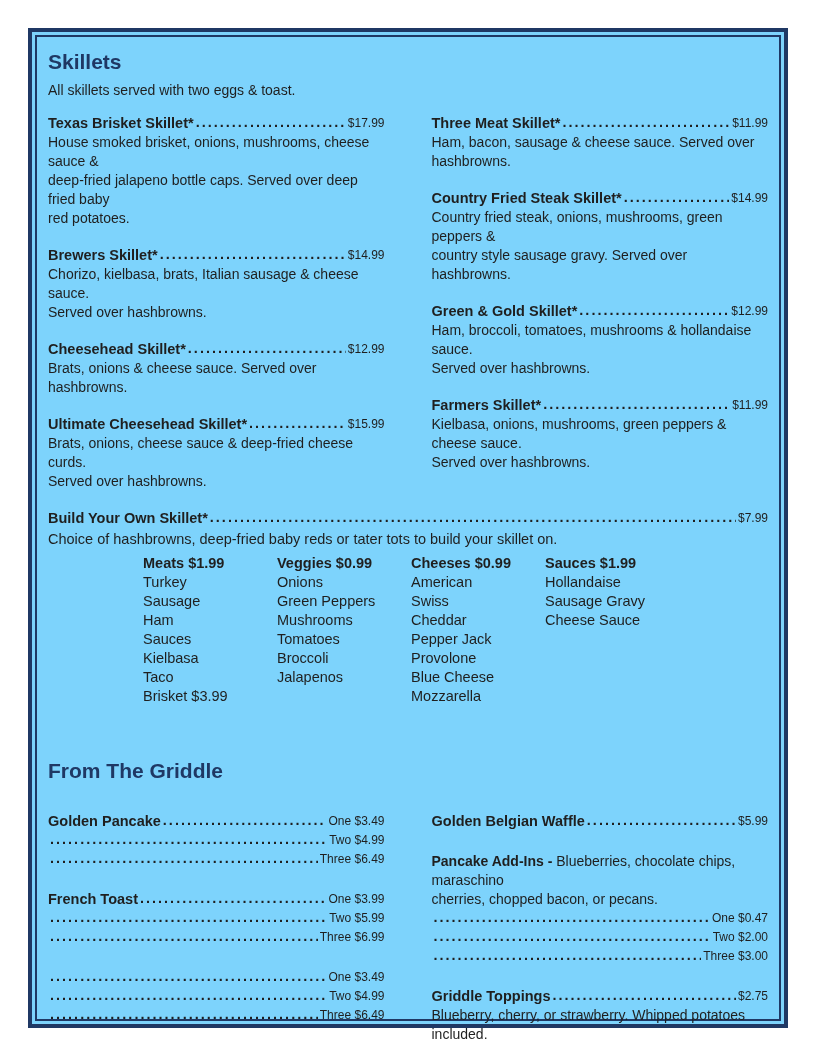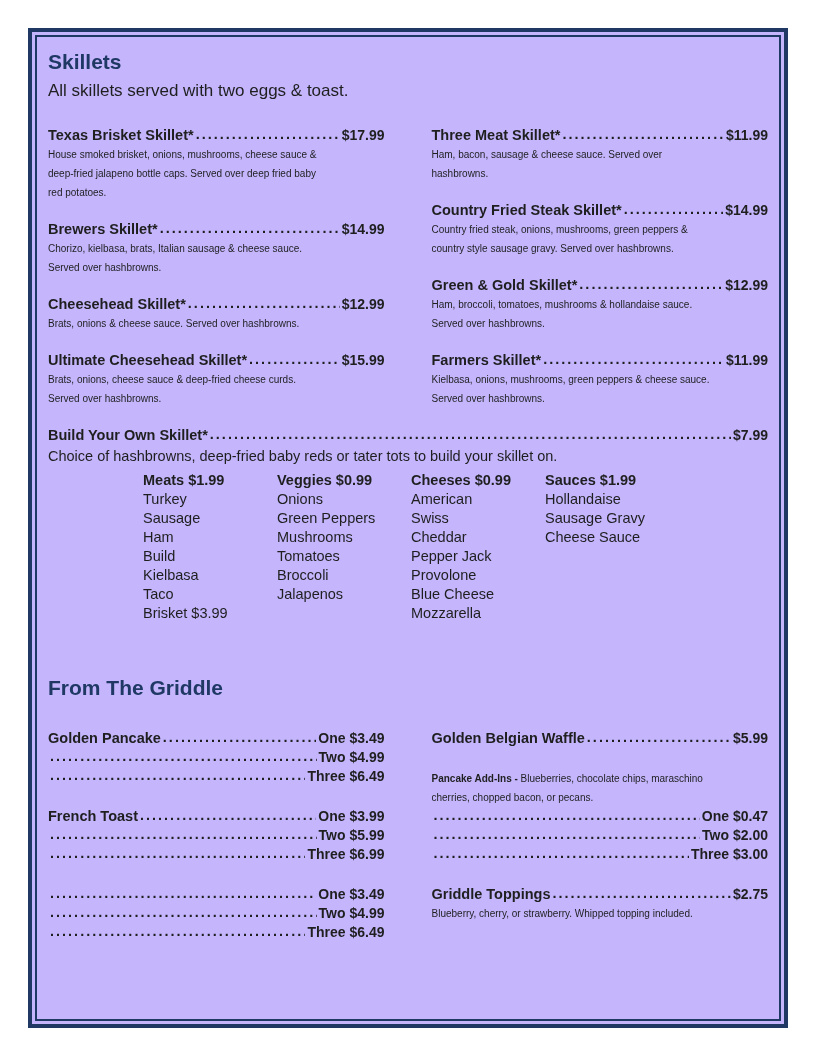--- a/index.html
+++ b/index.html
@@ -9,48 +9,48 @@
     font-family: "Liberation Sans", sans-serif;
     color: #1f1f1f;
     position: relative;
     overflow: hidden;
   }
   .frame {
     position: absolute; left: 28px; top: 28px;
     width: 760px; height: 1000px;
     border: 4px solid #1F3864;
     padding: 3px;
-    background: #c4b5fd;
+    background: #7dd3fc;
   }
   .frame-inner {
     width: 100%; height: 100%;
     border: 2px solid #1F3864;
     padding: 12px 11px 8px 11px;
     display: flex; flex-direction: column;
   }
   .section-title {
     font-size: 21px; font-weight: 700; color: #1F3864;
     line-height: 26px; margin-bottom: 6px;
   }
-  .subtitle { font-size: 17px; line-height: 19px; margin-bottom: 26px; }
+  .subtitle { font-size: 14px; line-height: 19px; margin-bottom: 14px; }
   .two-col { display: flex; gap: 47px; }
   .col { flex: 1 1 0; min-width: 0; }
   .menu-item { margin-bottom: 18px; }
   .g-item { margin-bottom: 21px; }
   .line { display: flex; align-items: flex-start; }
   .item-name { font-weight: 700; font-size: 14.5px; line-height: 19px; white-space: nowrap; }
-  .item-price { font-weight: 700; font-size: 14px; line-height: 19px; white-space: nowrap; }
+  .item-price { font-weight: 400; font-size: 12px; line-height: 19px; white-space: nowrap; }
   .leader {
     flex: 1 1 auto; min-width: 0; overflow: hidden; white-space: nowrap;
     font-weight: 700; font-size: 14.5px; letter-spacing: 2px; margin: 0 2px;
   }
   .leader::after {
     content: "....................................................................................................................................................................................";
   }
-  .item-desc { font-size: 10px; line-height: 19px; white-space: pre-line; }
+  .item-desc { font-size: 14px; line-height: 19px; white-space: pre-line; }
   .bold { font-weight: 700; }
   .byo { margin-bottom: 14px; }
   .byo-desc { font-size: 14.5px; line-height: 19px; margin: 2px 0 5px 0; }
   .byo-table { display: flex; margin-left: 95px; }
   .byo-column { width: 134px; }
   .byo-header { font-weight: 700; font-size: 14.5px; line-height: 19px; }
   .byo-list { list-style: none; }
   .byo-list li { font-size: 14.5px; line-height: 19px; }
   .griddle-title { margin-top: 38px; margin-bottom: 28px; }
 </style>
@@ -161,21 +161,21 @@
         </div>
         <div class="byo-desc">Choice of hashbrowns, deep-fried baby reds or tater tots to build your skillet on.</div>
 
         <div class="byo-table">
           <div class="byo-column">
             <div class="byo-header">Meats $1.99</div>
             <ul class="byo-list">
               <li>Turkey</li>
               <li>Sausage</li>
               <li>Ham</li>
-              <li>Build</li>
+              <li>Sauces</li>
               <li>Kielbasa</li>
               <li>Taco</li>
               <li>Brisket $3.99</li>
             </ul>
           </div>
           <div class="byo-column">
             <div class="byo-header">Veggies $0.99</div>
             <ul class="byo-list">
               <li>Onions</li>
               <li>Green Peppers</li>
@@ -289,21 +289,21 @@
               <span class="item-price">Three $3.00</span>
             </div>
           </div>
 
           <div class="g-item">
             <div class="line">
               <span class="item-name">Griddle Toppings</span>
               <span class="leader"></span>
               <span class="item-price">$2.75</span>
             </div>
-            <div class="item-desc">Blueberry, cherry, or strawberry. Whipped topping included.</div>
+            <div class="item-desc">Blueberry, cherry, or strawberry. Whipped potatoes included.</div>
           </div>
 
         </div>
       </div>
     </div>
 
   </div>
 </div>
 
 </body></html>

